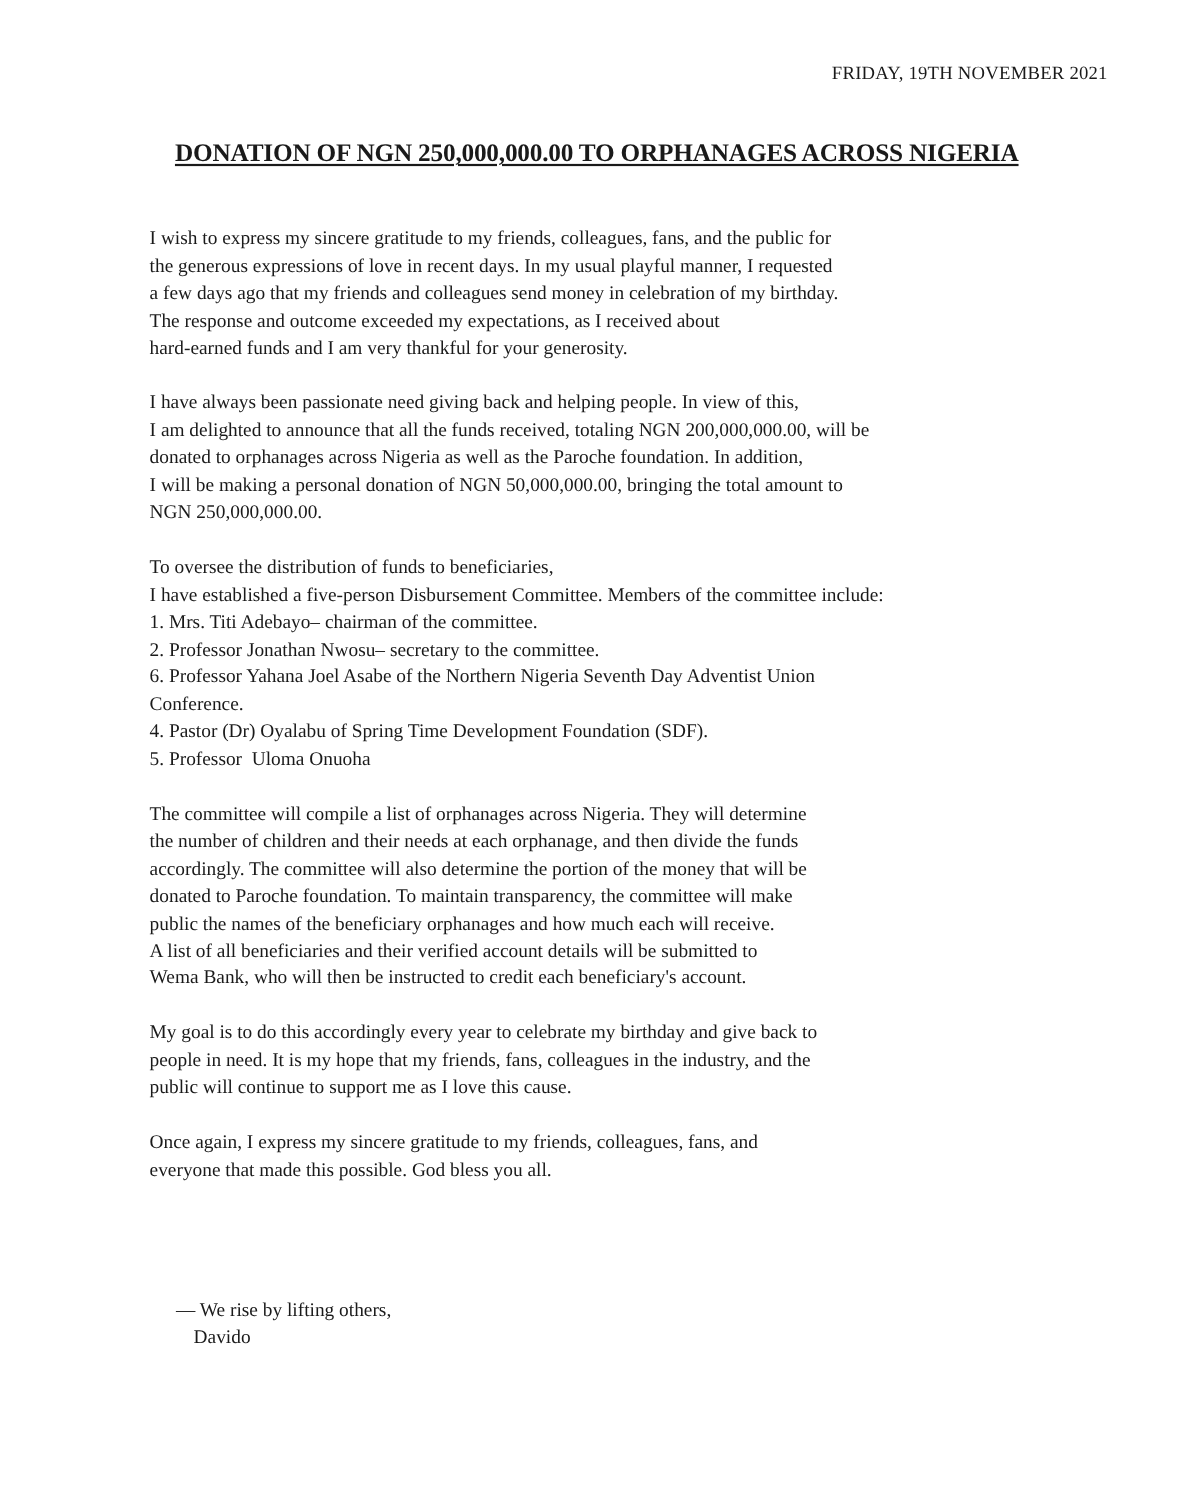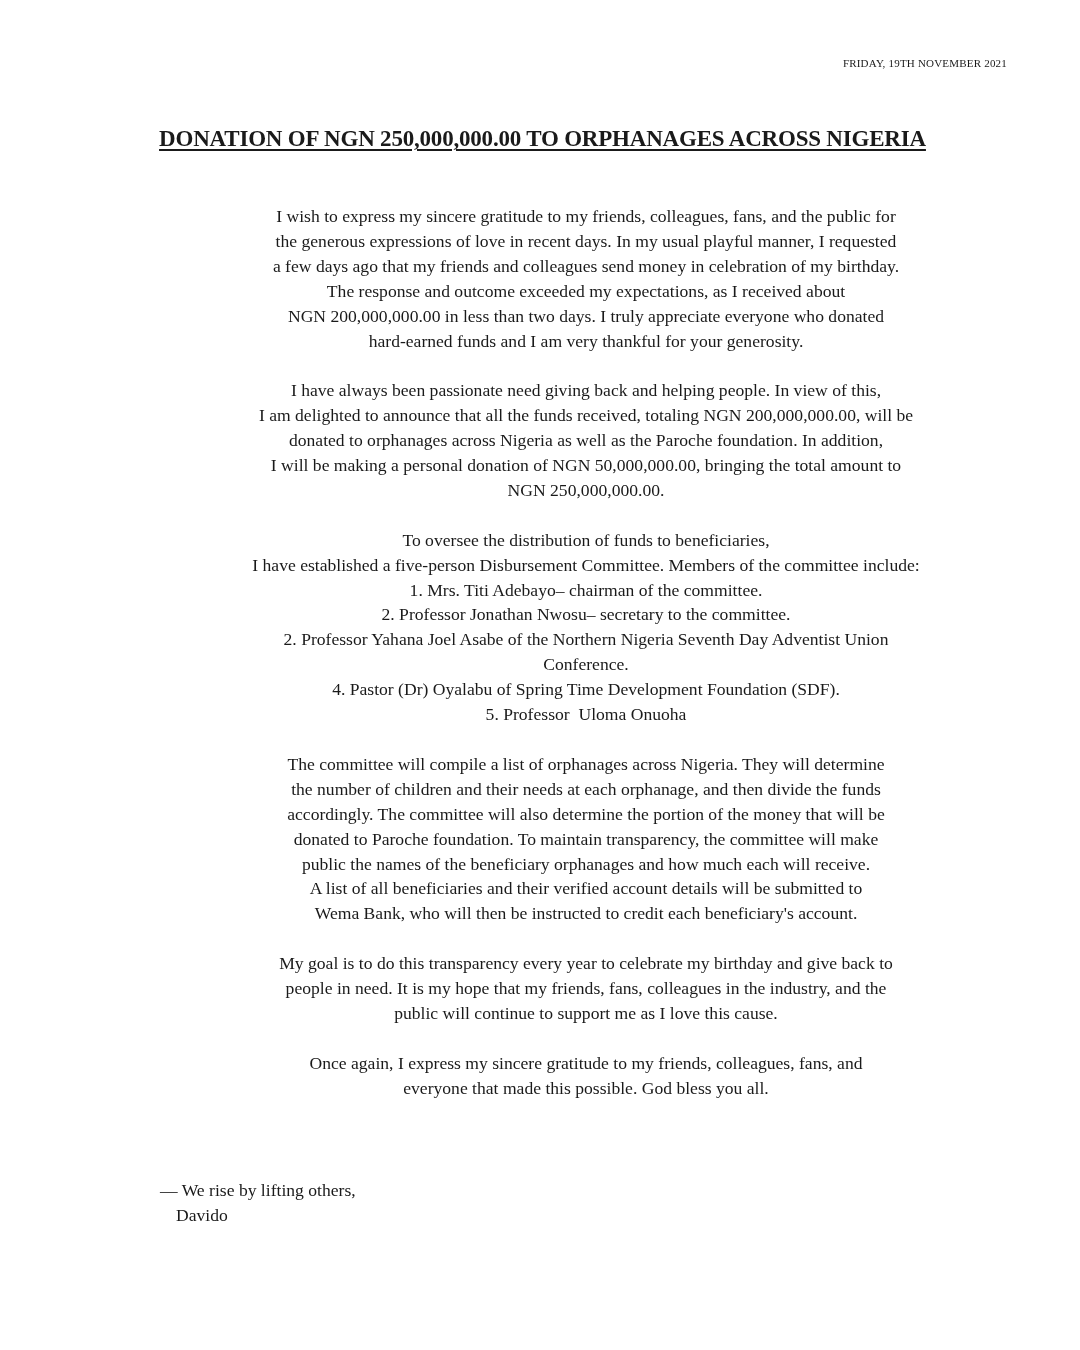--- a/index.html
+++ b/index.html
@@ -1,68 +1,67 @@
 <!DOCTYPE html>
 <html><head>
 <meta charset="utf-8">
 <style>
   html, body { margin: 0; padding: 0; background: #ffffff; }
   body { width: 1080px; height: 1350px; position: relative; overflow: hidden; color: #1a1a1a; font-family: "Liberation Serif", serif; }
-  .date { position: absolute; top: 57px; right: 73px; font-size: 11px; letter-spacing: 0.2px; }
+  .date { position: absolute; top: 57px; right: 73px; font-size: 17px; letter-spacing: 0.2px; }
   .title { position: absolute; top: 126px; left: 0; width: 1085px; text-align: center; font-weight: bold; font-size: 23px; text-decoration: underline; text-underline-offset: 3px; text-decoration-thickness: 2px; letter-spacing: -0.2px; }
   .body { position: absolute; top: 204px; left: 136px; width: 900px; font-size: 17.6px; line-height: 24.9px; }
-  .para { margin: 0 0 24.9px 0; text-align: center; }
+  .para { margin: 0 0 24.9px 0; }
   .line { display: block; white-space: pre; }
   .signoff { position: absolute; top: 1178px; left: 136px; font-size: 17.6px; line-height: 25px; margin-left: 24px; }
   .signoff .line.name { padding-left: 16px; }
 </style>
 </head>
 <body>
 
 <div>
   <div class="date">FRIDAY, 19TH NOVEMBER 2021</div>
   <div class="title">DONATION OF NGN 250,000,000.00 TO ORPHANAGES ACROSS NIGERIA</div>
 
   <div class="body">
     <div class="para">
       <span class="line">I wish to express my sincere gratitude to my friends, colleagues, fans, and the public for</span>
       <span class="line">the generous expressions of love in recent days. In my usual playful manner, I requested</span>
       <span class="line">a few days ago that my friends and colleagues send money in celebration of my birthday.</span>
       <span class="line">The response and outcome exceeded my expectations, as I received about</span>
-      <span class="line">NGN 200,000,000.00 in less than two days. I truly appreciate everyone who donated</span>
       <span class="line">hard-earned funds and I am very thankful for your generosity.</span>
     </div>
     <div class="para">
       <span class="line">I have always been passionate need giving back and helping people. In view of this,</span>
       <span class="line">I am delighted to announce that all the funds received, totaling NGN 200,000,000.00, will be</span>
       <span class="line">donated to orphanages across Nigeria as well as the Paroche foundation. In addition,</span>
       <span class="line">I will be making a personal donation of NGN 50,000,000.00, bringing the total amount to</span>
       <span class="line">NGN 250,000,000.00.</span>
     </div>
     <div class="para">
       <span class="line">To oversee the distribution of funds to beneficiaries,</span>
       <span class="line">I have established a five-person Disbursement Committee. Members of the committee include:</span>
       <span class="line">1. Mrs. Titi Adebayo– chairman of the committee.</span>
       <span class="line">2. Professor Jonathan Nwosu– secretary to the committee.</span>
-      <span class="line">2. Professor Yahana Joel Asabe of the Northern Nigeria Seventh Day Adventist Union</span>
+      <span class="line">6. Professor Yahana Joel Asabe of the Northern Nigeria Seventh Day Adventist Union</span>
       <span class="line">Conference.</span>
       <span class="line">4. Pastor (Dr) Oyalabu of Spring Time Development Foundation (SDF).</span>
       <span class="line">5. Professor  Uloma Onuoha</span>
     </div>
     <div class="para">
       <span class="line">The committee will compile a list of orphanages across Nigeria. They will determine</span>
       <span class="line">the number of children and their needs at each orphanage, and then divide the funds</span>
       <span class="line">accordingly. The committee will also determine the portion of the money that will be</span>
       <span class="line">donated to Paroche foundation. To maintain transparency, the committee will make</span>
       <span class="line">public the names of the beneficiary orphanages and how much each will receive.</span>
       <span class="line">A list of all beneficiaries and their verified account details will be submitted to</span>
       <span class="line">Wema Bank, who will then be instructed to credit each beneficiary's account.</span>
     </div>
     <div class="para">
-      <span class="line">My goal is to do this transparency every year to celebrate my birthday and give back to</span>
+      <span class="line">My goal is to do this accordingly every year to celebrate my birthday and give back to</span>
       <span class="line">people in need. It is my hope that my friends, fans, colleagues in the industry, and the</span>
       <span class="line">public will continue to support me as I love this cause.</span>
     </div>
     <div class="para">
       <span class="line">Once again, I express my sincere gratitude to my friends, colleagues, fans, and</span>
       <span class="line">everyone that made this possible. God bless you all.</span>
     </div>
   </div>
 
   <div class="signoff">

